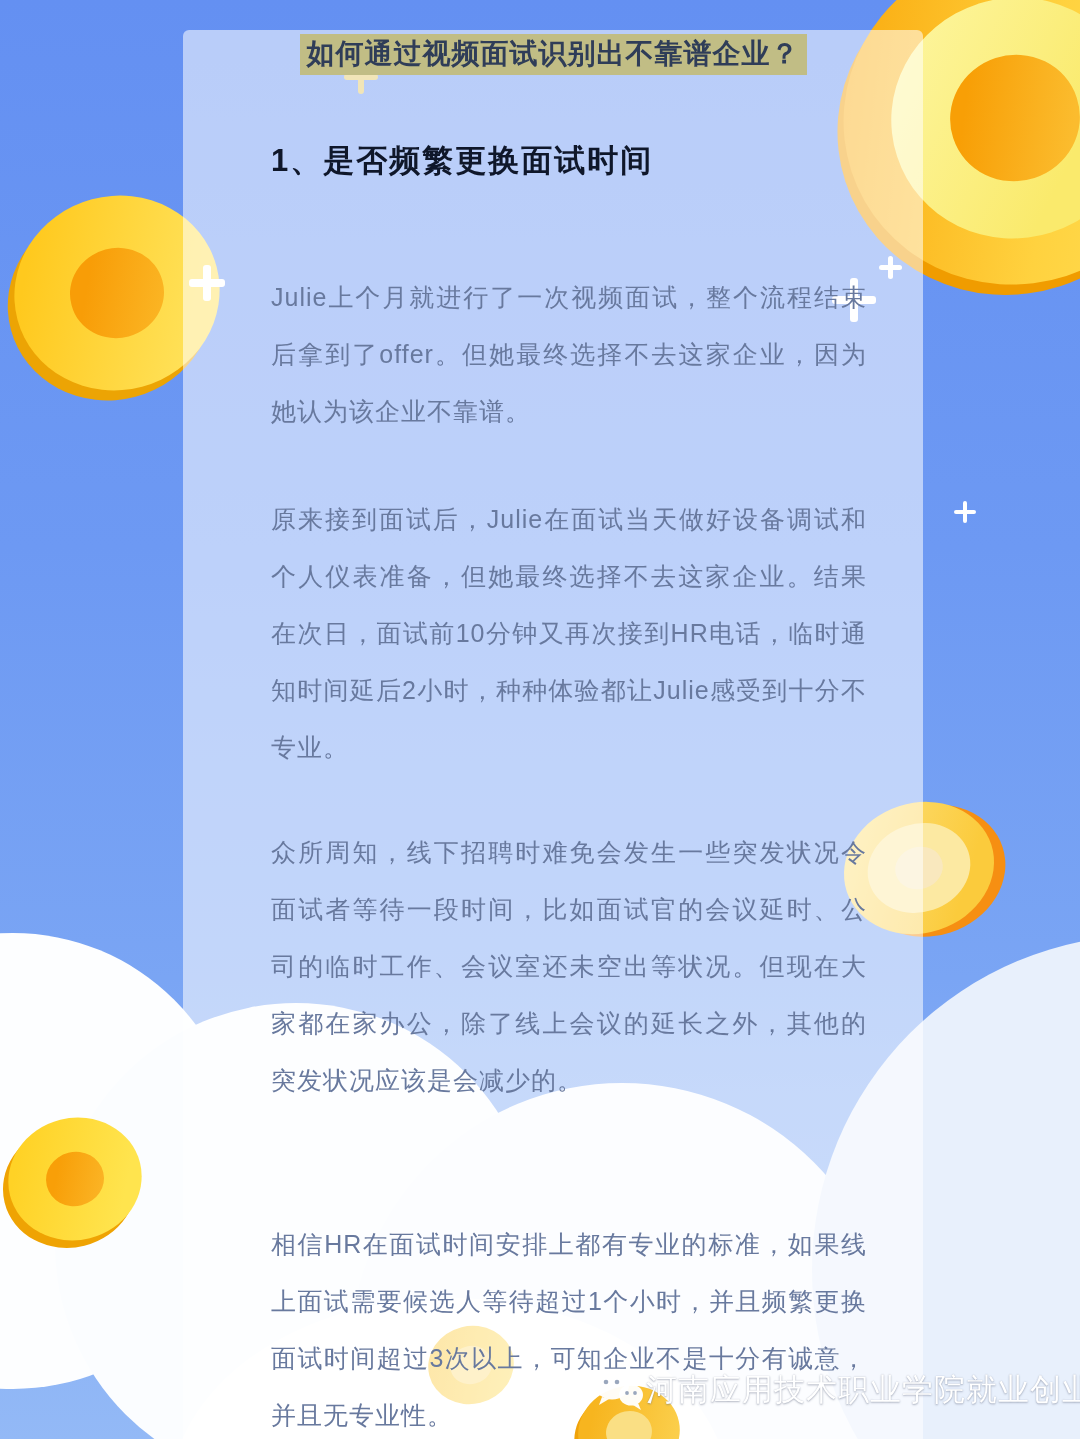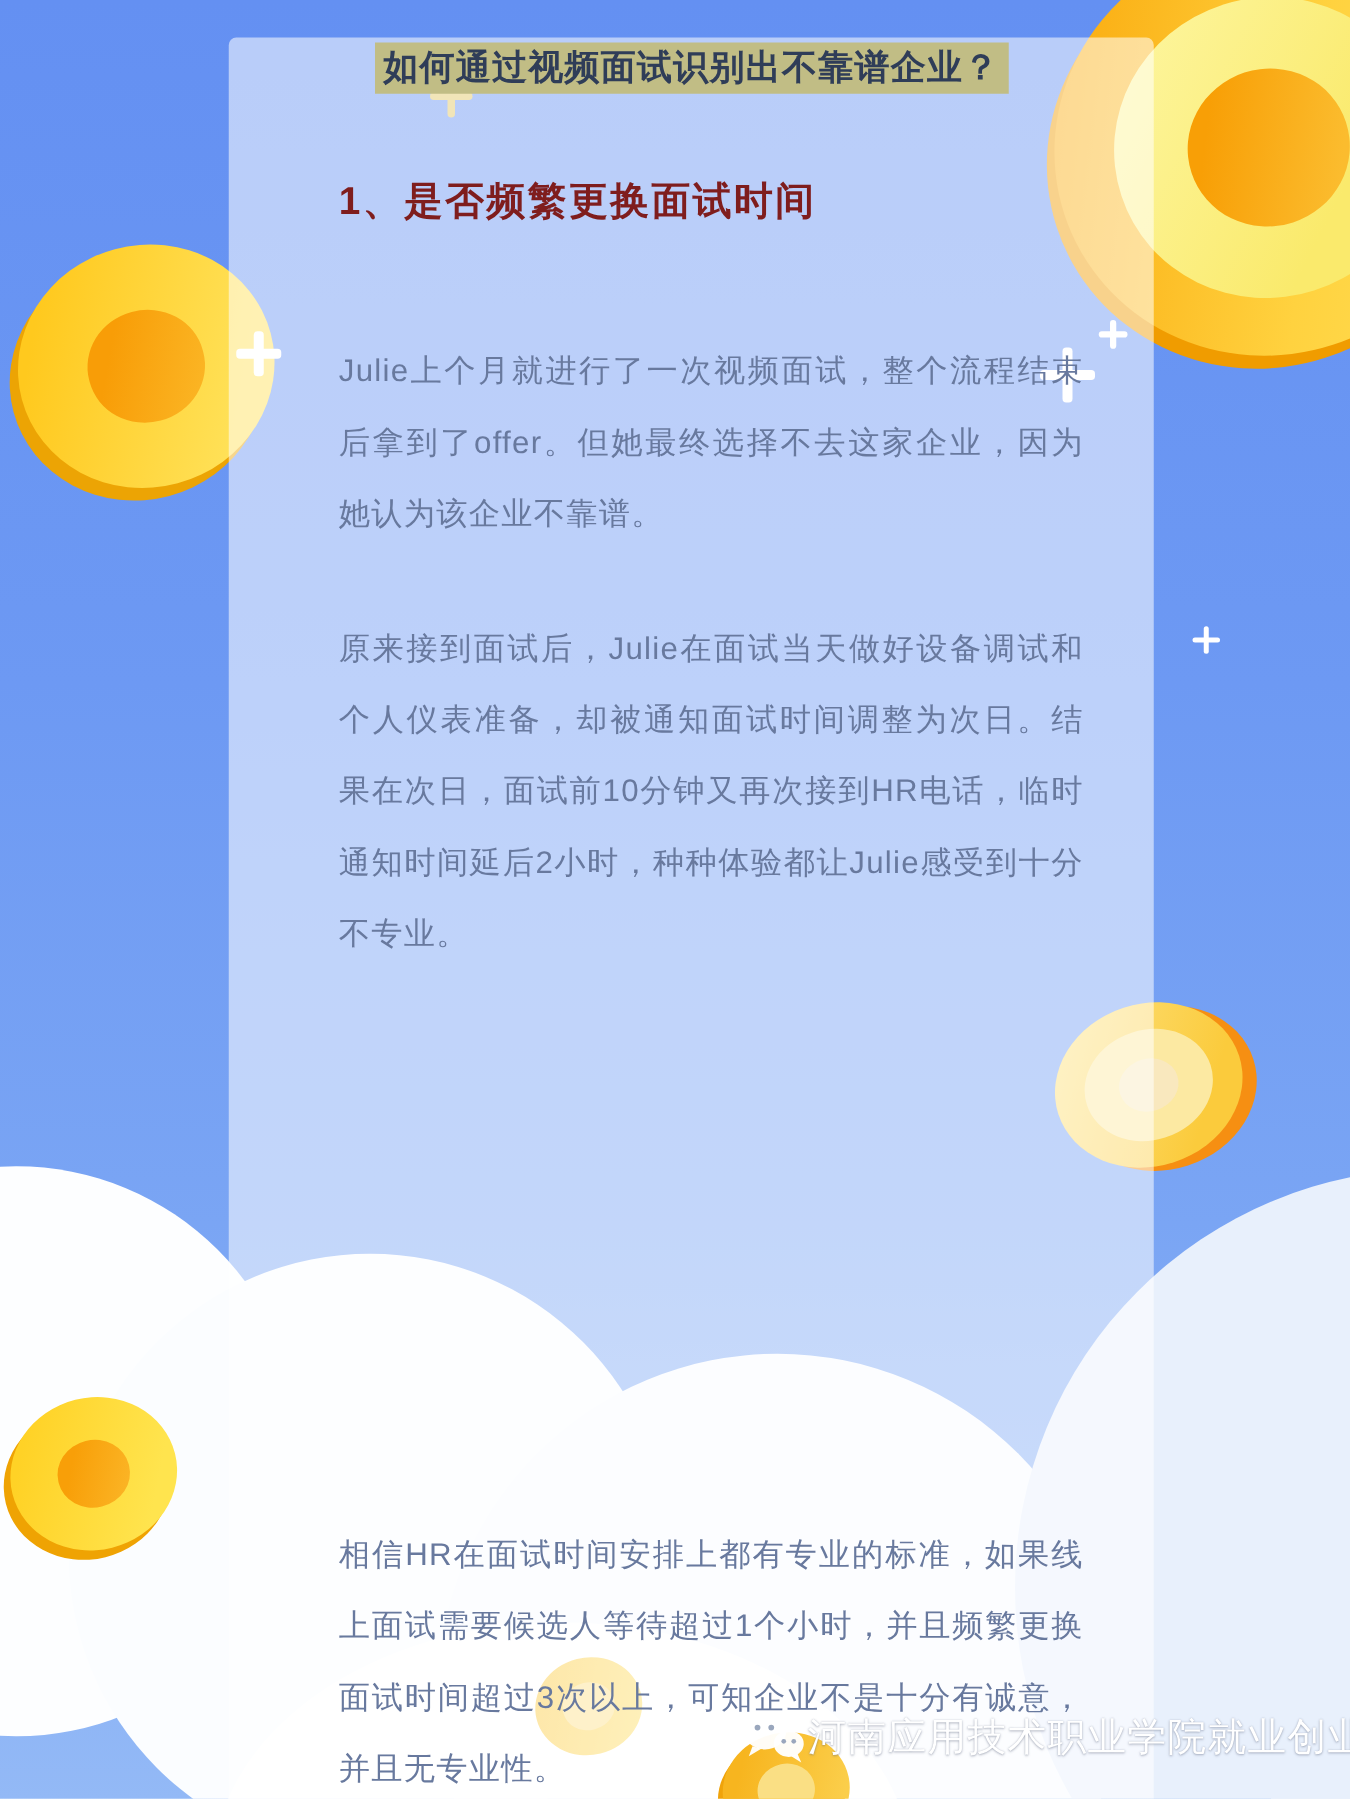--- a/index.html
+++ b/index.html
@@ -81,21 +81,21 @@
     z-index:4;overflow:hidden;
   }
   .title-row{position:absolute;left:0;top:4px;width:100%;text-align:center;}
   .title-hl{
     display:inline-block;background:#C1BD85;color:#2F3D58;
     font-size:28px;font-weight:bold;letter-spacing:1px;
     padding:5px 7px 6px 7px;line-height:30px;
   }
   .heading{
     position:absolute;left:88px;top:110px;
-    font-size:31px;font-weight:bold;letter-spacing:2px;color:#7f1d1d;
+    font-size:31px;font-weight:bold;letter-spacing:2px;color:#0f172a;
   }
   .para{
     position:absolute;left:88px;width:596px;
     font-size:25px;line-height:57px;letter-spacing:1px;
     color:#68799E;text-align:justify;
   }
   .para-1{top:214px;}
   .para-2{top:436px;}
   .para-3{top:769px;}
   .para-4{top:1161px;}
@@ -148,21 +148,22 @@
     <div class="lay face"></div>
       <div class="lay hole"></div>
   </div>
 
   <div class="card">
     <div class="title-row">
       <span class="title-hl">如何通过视频面试识别出不靠谱企业？</span>
     </div>
     <div class="heading">1、是否频繁更换面试时间</div>
     <p class="para para-1">Julie上个月就进行了一次视频面试，整个流程结束后拿到了offer。但她最终选择不去这家企业，因为她认为该企业不靠谱。</p>
-    <p class="para para-2">原来接到面试后，Julie在面试当天做好设备调试和个人仪表准备，却被通知面试时间调整为次日。结果在次日，面试前10分钟又再次接到HR电话，临时通知时间延后2小时，种种体验都让Julie感受到十分不专业。</p>
+    <p class="para para-2">原来接到面试后，Julie在面试当天做好设备调试和个人仪表准备，但她最终选择不去这家企业。结果在次日，面试前10分钟又再次接到HR电话，临时通知时间延后2小时，种种体验都让Julie感受到十分不专业。</p>
+    <p class="para para-3">众所周知，线下招聘时难免会发生一些突发状况令面试者等待一段时间，比如面试官的会议延时、公司的临时工作、会议室还未空出等状况。但现在大家都在家办公，除了线上会议的延长之外，其他的突发状况应该是会减少的。</p>
     <p class="para para-4">相信HR在面试时间安排上都有专业的标准，如果线上面试需要候选人等待超过1个小时，并且频繁更换面试时间超过3次以上，可知企业不是十分有诚意，并且无专业性。</p>
   </div>
 
   <div class="plus plus-1">
       <div class="b1"></div>
       <div class="b2"></div>
     </div>
   <div class="plus plus-2">
       <div class="b1"></div>
       <div class="b2"></div>

